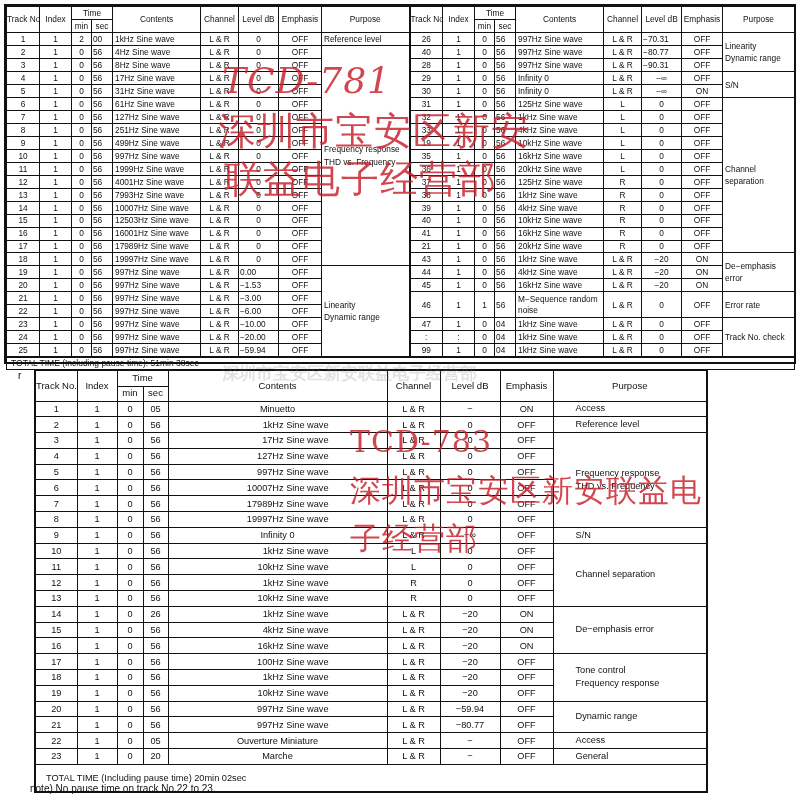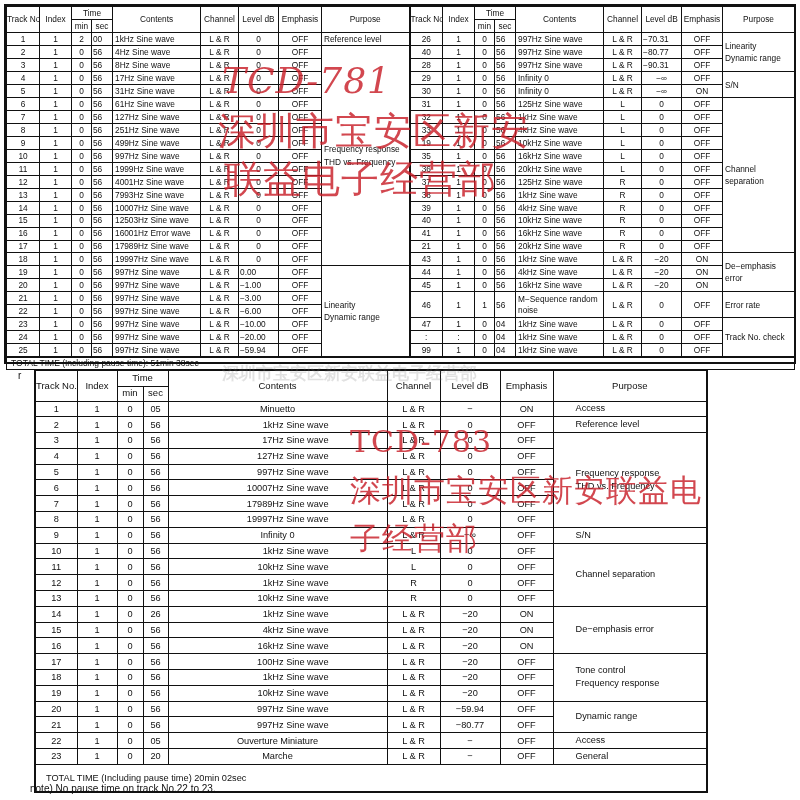--- a/index.html
+++ b/index.html
@@ -369,21 +369,21 @@
           <td class="l">10kHz Sine wave</td>
           <td class="c">R</td>
           <td class="c">0</td>
           <td class="c">OFF</td>
         </tr>
         <tr>
           <td class="c">16</td>
           <td class="c">1</td>
           <td class="c">0</td>
           <td class="r">56</td>
-          <td class="l">16001Hz Error wave</td>
+          <td class="l">16001Hz Sine wave</td>
           <td class="c">L &amp; R</td>
           <td class="c">0</td>
           <td class="c">OFF</td>
           <td class="c gap">41</td>
           <td class="c">1</td>
           <td class="c">0</td>
           <td class="r">56</td>
           <td class="l">16kHz Sine wave</td>
           <td class="c">R</td>
           <td class="c">0</td>
@@ -448,21 +448,21 @@
           <td class="c">−20</td>
           <td class="c">ON</td>
         </tr>
         <tr>
           <td class="c">20</td>
           <td class="c">1</td>
           <td class="c">0</td>
           <td class="r">56</td>
           <td class="l">997Hz Sine wave</td>
           <td class="c">L &amp; R</td>
-          <td class="r">−1.00</td>
+          <td class="r">−1.53</td>
           <td class="c">OFF</td>
           <td class="c gap">45</td>
           <td class="c">1</td>
           <td class="c">0</td>
           <td class="r">56</td>
           <td class="l">16kHz Sine wave</td>
           <td class="c">L &amp; R</td>
           <td class="c">−20</td>
           <td class="c">ON</td>
         </tr>

